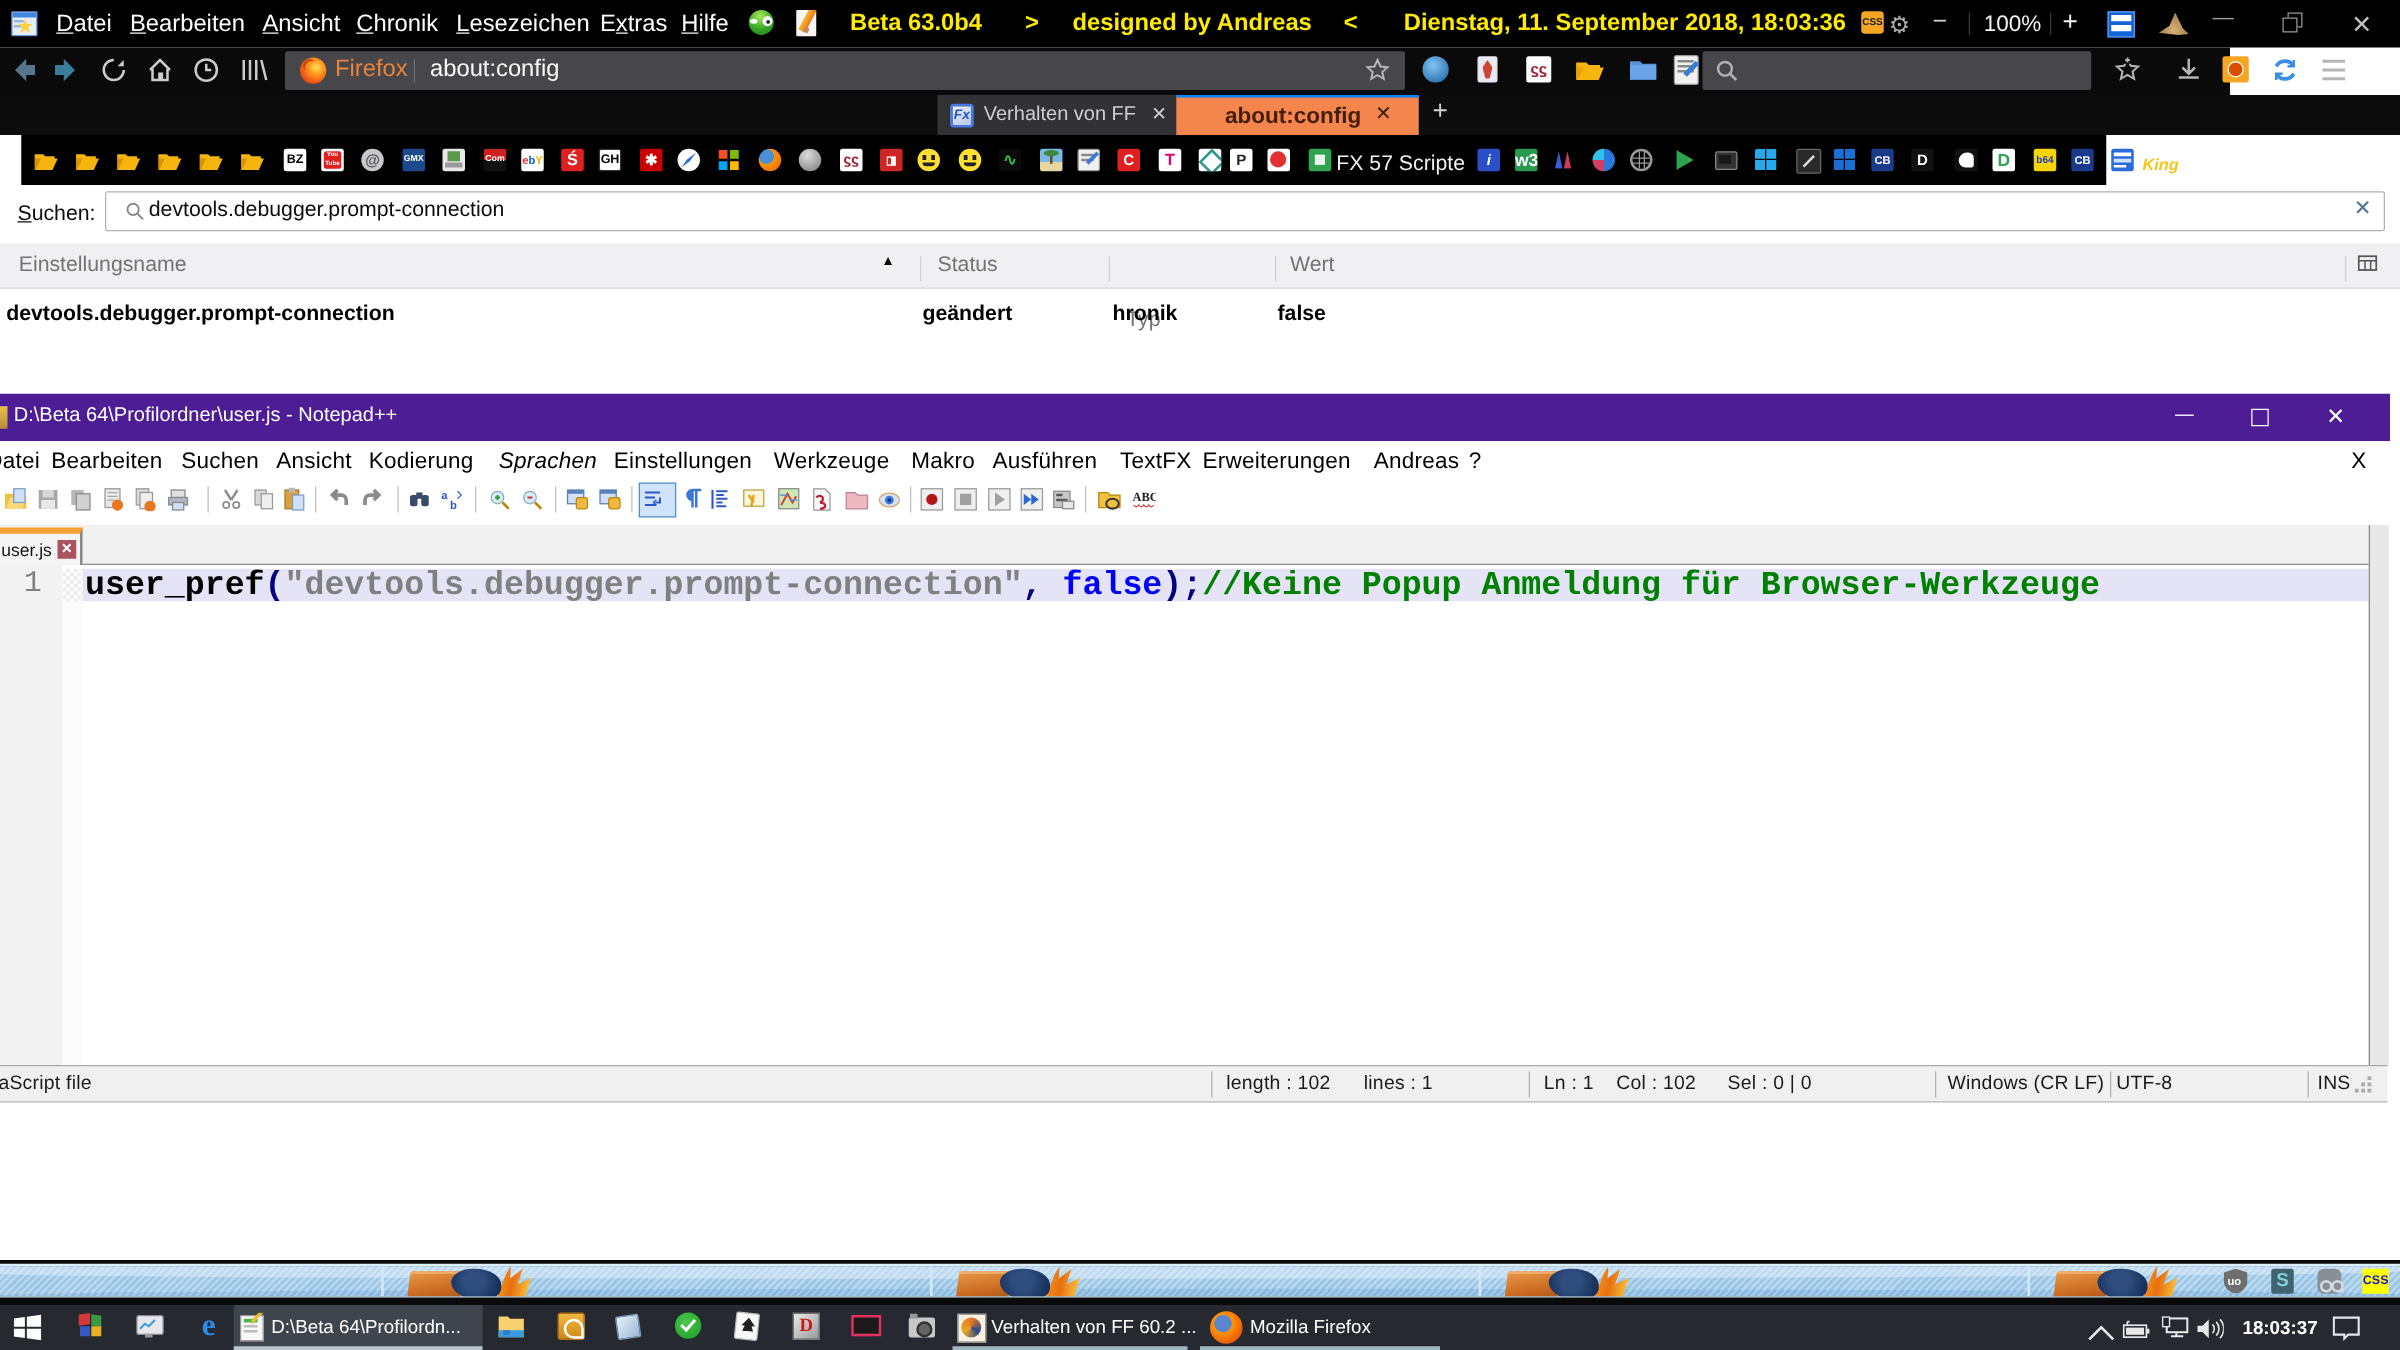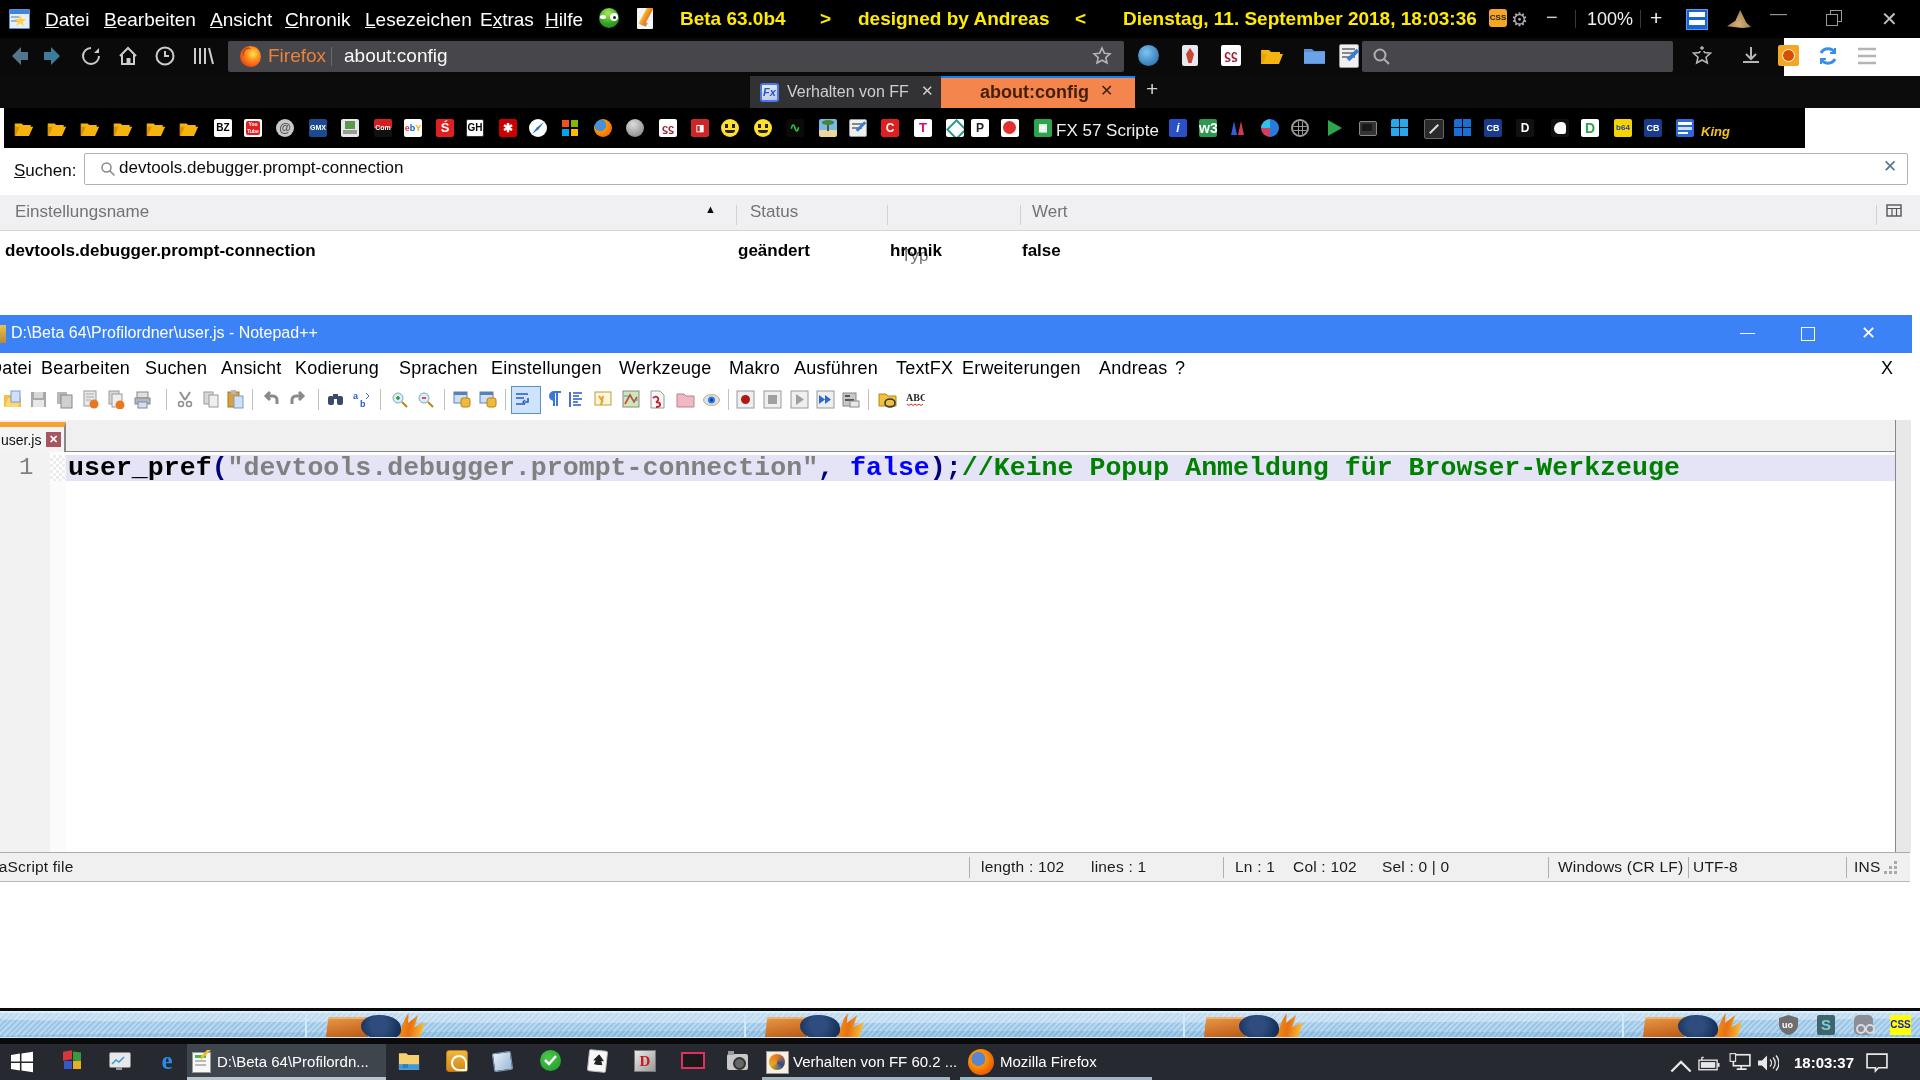--- a/index.html
+++ b/index.html
@@ -4,21 +4,21 @@
 <style>
 html,body{margin:0;padding:0;background:#000;}
 #s{position:relative;width:1920px;height:1080px;overflow:hidden;font-family:"Liberation Sans",sans-serif;background:#fff;}
 .abs{position:absolute;}
 
 #ffmenu{left:0;top:0;width:1920px;height:38px;background:#000;}
 #ffmenu .mi{position:absolute;top:9px;color:#fff;font-size:19px;white-space:nowrap;}
 #ffmenu .mi u{text-decoration:underline;}
 #ffnav{left:0;top:38px;width:1784px;height:38px;background:#0a0a0b;}
 #fftabs{left:0;top:76px;width:1920px;height:32px;background:#0c0c0d;}
-#ffbm{left:4px;top:108px;width:1801px;height:40px;background:#000;}
+#ffbm{left:17px;top:108px;width:1668px;height:40px;background:#000;}
 .bmi{position:absolute;top:11px;width:18px;height:18px;border-radius:2px;font-size:9px;font-weight:bold;color:#fff;text-align:center;line-height:18px;overflow:hidden;}
 .bmf{position:absolute;top:11px;}
 
 #page{left:0;top:148px;width:1920px;height:860px;background:#fff;}
 
 #npp{left:0;top:315px;width:1912px;height:566px;}
 
 #strip{left:0;top:1008px;width:1920px;height:36px;background:#0a0a0a;}
 
 #task{left:0;top:1044px;width:1920px;height:36px;background:#262a30;}
@@ -327,35 +327,35 @@
         </svg>
   </div>
   <span class="abs" style="left:5px;top:93px;color:#000;font-size:17px;font-weight:bold;">devtools.debugger.prompt-connection</span>
   <span class="abs" style="left:738px;top:93px;color:#000;font-size:17px;font-weight:bold;">geändert</span>
   <span class="abs" style="left:890px;top:93px;color:#000;font-size:17px;font-weight:bold;">hronik</span>
   <span class="abs" style="left:1022px;top:93px;color:#000;font-size:17px;font-weight:bold;">false</span>
 </div>
 
 <div id="npp" class="abs">
 
-  <div class="abs" style="left:0;top:0;width:1912px;height:38px;background:#3b82f6;">
+  <div class="abs" style="left:0;top:0;width:1912px;height:38px;background:#4c1d95;">
     <div class="abs" style="left:0;top:10px;width:6px;height:18px;background:linear-gradient(#e8c44a,#b5893a);"></div>
     <span class="abs" style="left:11px;top:9px;color:#fff;font-size:16px;">D:\Beta 64\Profilordner\user.js - Notepad++</span>
     <span class="abs" style="left:1740px;top:8px;color:#fff;font-size:15px;">—</span>
     <div class="abs" style="left:1801px;top:12px;width:12px;height:12px;border:1.5px solid #fff;"></div>
     <span class="abs" style="left:1861px;top:7px;color:#fff;font-size:18px;">✕</span>
   </div>
 
   <div class="abs" style="left:0;top:38px;width:1912px;height:32px;background:#fff;" id="nppmenu">
     <span class="abs nm" style="left:-11px;">Datei</span>
     <span class="abs nm" style="left:41px;">Bearbeiten</span>
     <span class="abs nm" style="left:145px;">Suchen</span>
     <span class="abs nm" style="left:221px;">Ansicht</span>
     <span class="abs nm" style="left:295px;">Kodierung</span>
-    <span class="abs nm" style="left:399px;">Sprachen</span>
+    <span class="abs nm" style="left:399px;font-style:italic;">Sprachen</span>
     <span class="abs nm" style="left:491px;">Einstellungen</span>
     <span class="abs nm" style="left:619px;">Werkzeuge</span>
     <span class="abs nm" style="left:729px;">Makro</span>
     <span class="abs nm" style="left:794px;">Ausführen</span>
     <span class="abs nm" style="left:896px;">TextFX</span>
     <span class="abs nm" style="left:962px;text-align:center;">Erweiterungen</span>
     <span class="abs nm" style="left:1099px;">Andreas</span>
     <span class="abs nm" style="left:1175px;">?</span>
     <span class="abs nm" style="left:1881px;">X</span>
   </div>

